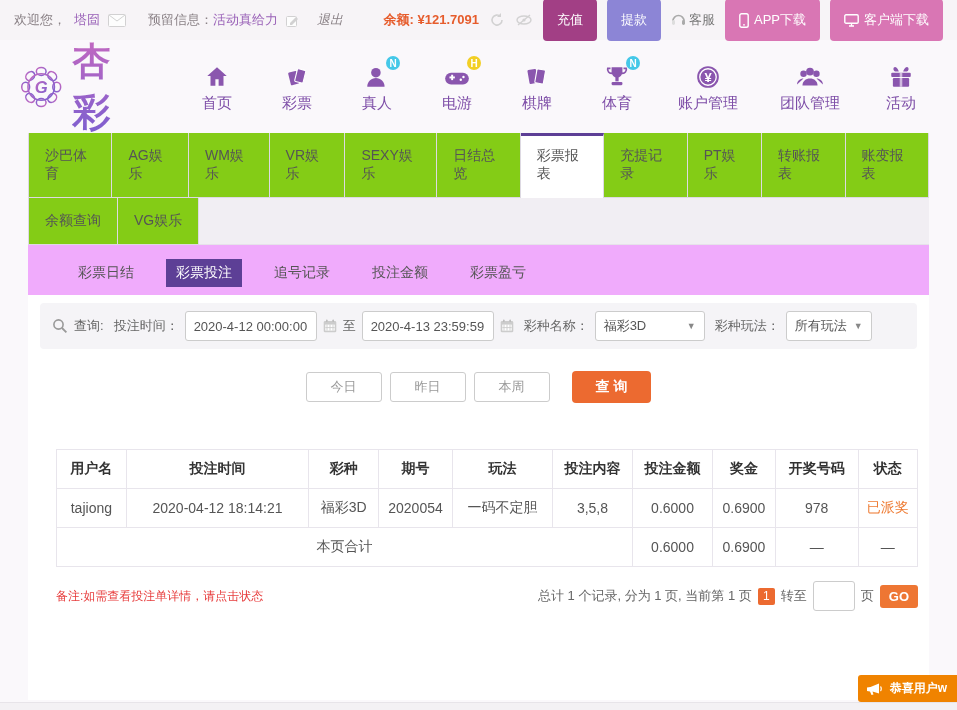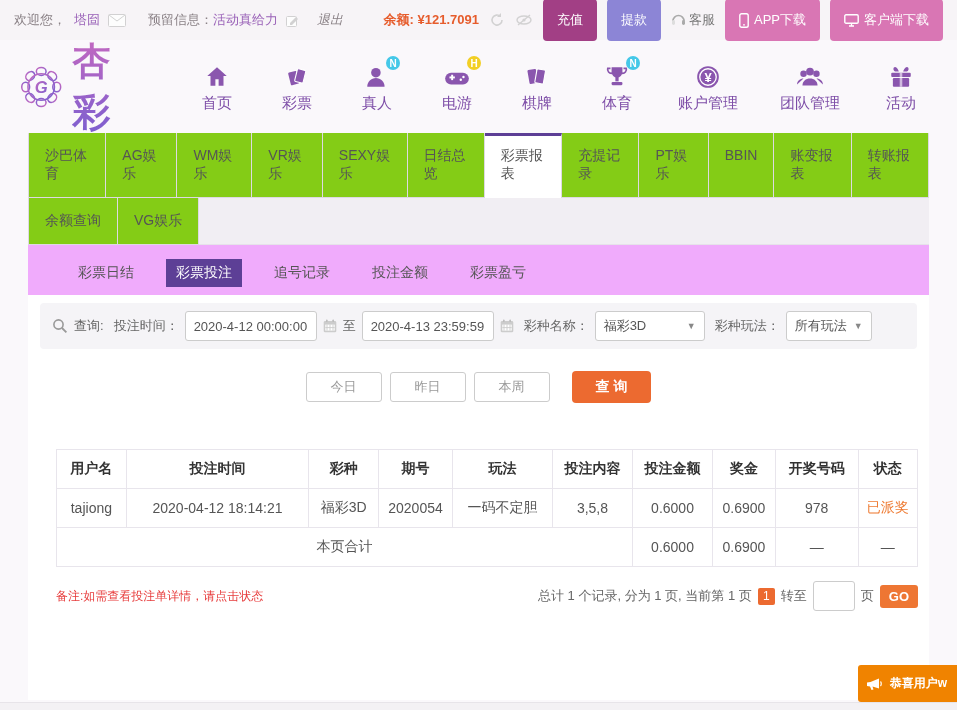--- a/index.html
+++ b/index.html
@@ -113,21 +113,21 @@
   .pbadge {
     background:#ec6a30; color:#fff; width:17px; height:17px; border-radius:2px;
     display:flex; align-items:center; justify-content:center; font-size:12px; cursor:pointer;
   }
   .go-btn {
     background:#ee7633; border:none; border-radius:3px; color:#fff; font-weight:bold;
     font-size:13px; padding:4px 9px; cursor:pointer; font-family:inherit;
   }
   
   .notify {
-    position:fixed; right:0; bottom:8px; height:37px; background:#f08300;
+    position:fixed; right:0; bottom:8px; height:27px; background:#f08300;
     display:flex; align-items:center; gap:8px; padding:0 10px 0 8px;
     color:#fff; font-size:12px; font-weight:bold; border-radius:3px 0 0 3px; cursor:pointer;
   }
   .bottomstrip {
     position:fixed; left:0; bottom:0; width:957px; height:8px;
     background:#f3f1f4; border-top:1px solid #e7e4e9;
   }
 </style>
 </head>
 <body>
@@ -325,23 +325,22 @@
   <div class="tabs-row">
     <div class="tab">沙巴体育</div>
     <div class="tab">AG娱乐</div>
     <div class="tab">WM娱乐</div>
     <div class="tab">VR娱乐</div>
     <div class="tab">SEXY娱乐</div>
     <div class="tab">日结总览</div>
     <div class="tab active">彩票报表</div>
     <div class="tab">充提记录</div>
     <div class="tab">PT娱乐</div>
-    <div class="tab">BBIN</div>
+    <div class="tab">转账报表</div>
     <div class="tab">账变报表</div>
-    <div class="tab">转账报表</div>
     <div class="tab-filler"></div>
   </div>
   <div class="tabs-row second">
     <div class="tab">余额查询</div>
     <div class="tab">VG娱乐</div>
     <div class="tab-filler"></div>
   </div>
 
   <div class="subtabs">
     <span class="subtab">彩票日结</span>

